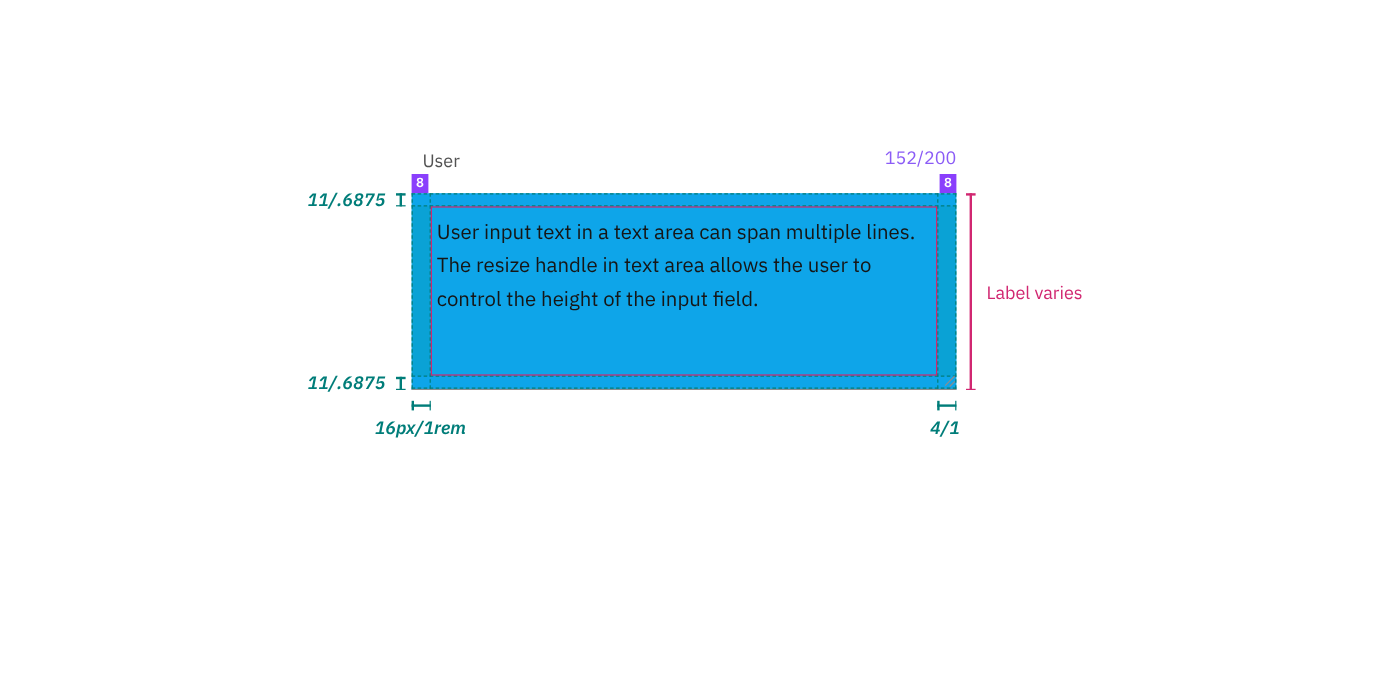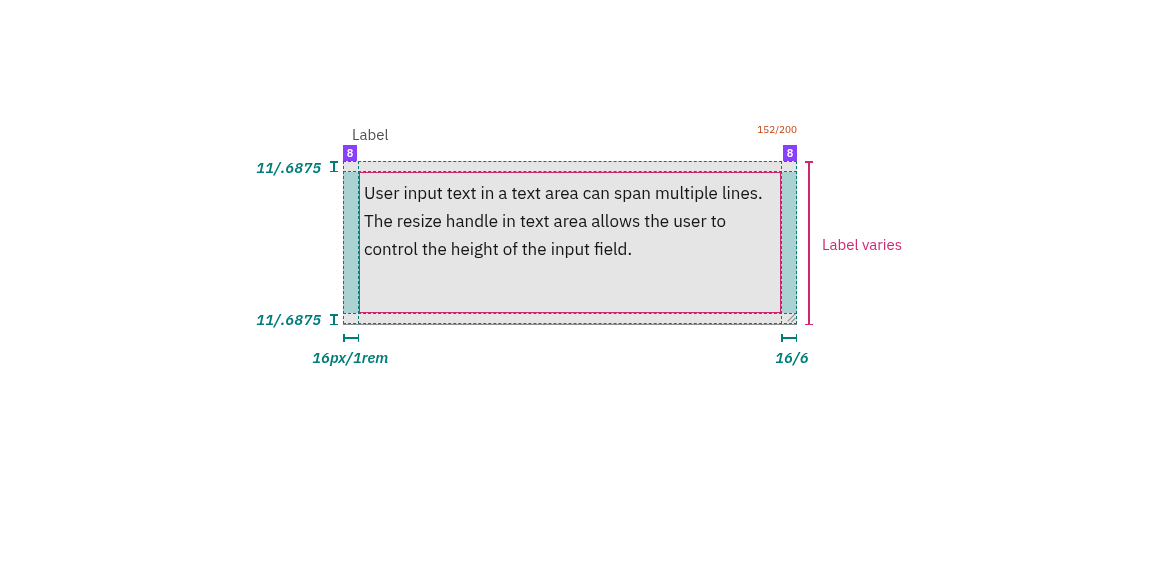--- a/index.html
+++ b/index.html
@@ -21,22 +21,22 @@
     position: absolute;
     left: 352px;
     top: 125px;
     font-size: 15px;
     color: #525252;
   }
   .header-count {
     position: absolute;
     right: 355px;
     top: 123px;
-    font-size: 10px;
-    color: #c2410c;
+    font-size: 15px;
+    color: #8b5cf6;
   }
 
   
   .badge {
     position: absolute;
     top: 145px;
     width: 14px;
     height: 16px;
     background: #8a3ffc;
     color: #fff;
@@ -48,21 +48,21 @@
   .badge-left  { left: 343px; }
   .badge-right { left: 783px; }
 
   
   .textarea-box {
     position: absolute;
     left: 343px;
     top: 161px;
     width: 454px;   
     height: 164px;
-    background: #e5e5e5;
+    background: #0ea5e9;
     border-bottom: 1px solid #8d8d8d;
     box-sizing: border-box;
   }
 
   
   .pad-left, .pad-right {
     position: absolute;
     top: 0; bottom: 0;
     width: 16px;
     box-sizing: border-box;
@@ -211,21 +211,21 @@
   }
   .ibeam-h .cap-l { left: 0; }
   .ibeam-h .cap-r { right: 0; }
 
 </style>
 </head>
 <body>
 
 <div class="stage">
 
-  <div class="header-label">Label</div>
+  <div class="header-label">User</div>
   <div class="header-count">152/200</div>
 
   <div class="badge badge-left">8</div>
   <div class="badge badge-right">8</div>
 
   <div class="textarea-box">
 
     <div class="pad-left">
       <div class="pad-fill"></div>
       <div class="pad-edge pad-edge-a"></div>
@@ -272,21 +272,21 @@
       <div class="bar"></div>
       <div class="cap-r"></div>
   </div>
   <div class="anno-teal" style="left:312px; top:348px;">16px/1rem</div>
 
   <div class="ibeam-h" style="left:781px; top:334px; width:16px;">
     <div class="cap-l"></div>
       <div class="bar"></div>
       <div class="cap-r"></div>
   </div>
-  <div class="anno-teal" style="left:775px; top:348px;">16/6</div>
+  <div class="anno-teal" style="left:775px; top:348px;">4/1</div>
 
   <div class="ibeam-v magenta" style="left:805px; top:161px; height:164px;">
     <div class="cap-t"></div>
       <div class="bar"></div>
       <div class="cap-b"></div>
   </div>
   <div class="anno-magenta" style="left:822px; top:235px;">Label varies</div>
 
 </div>
 

